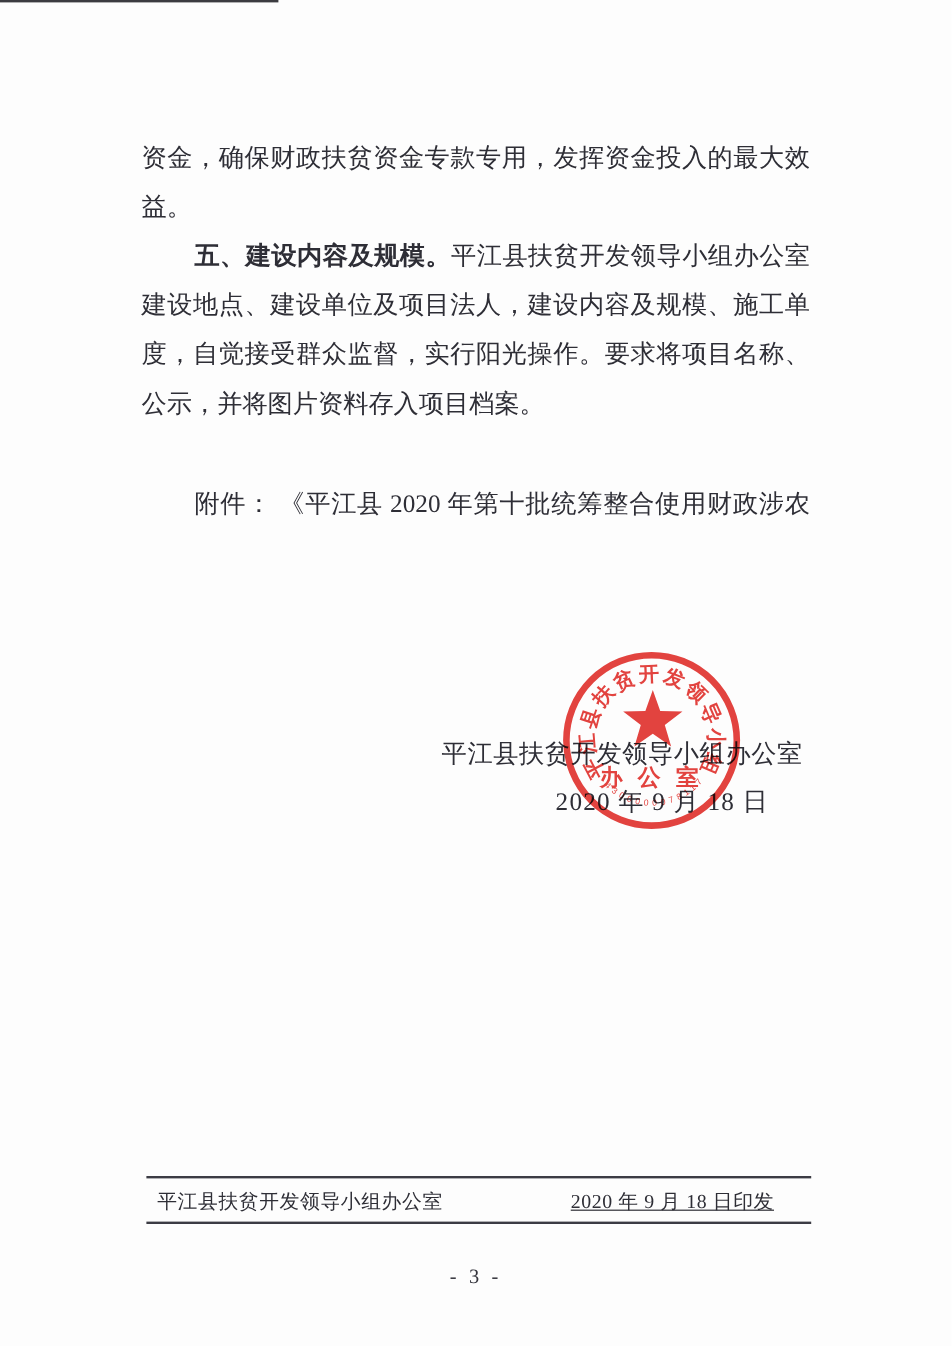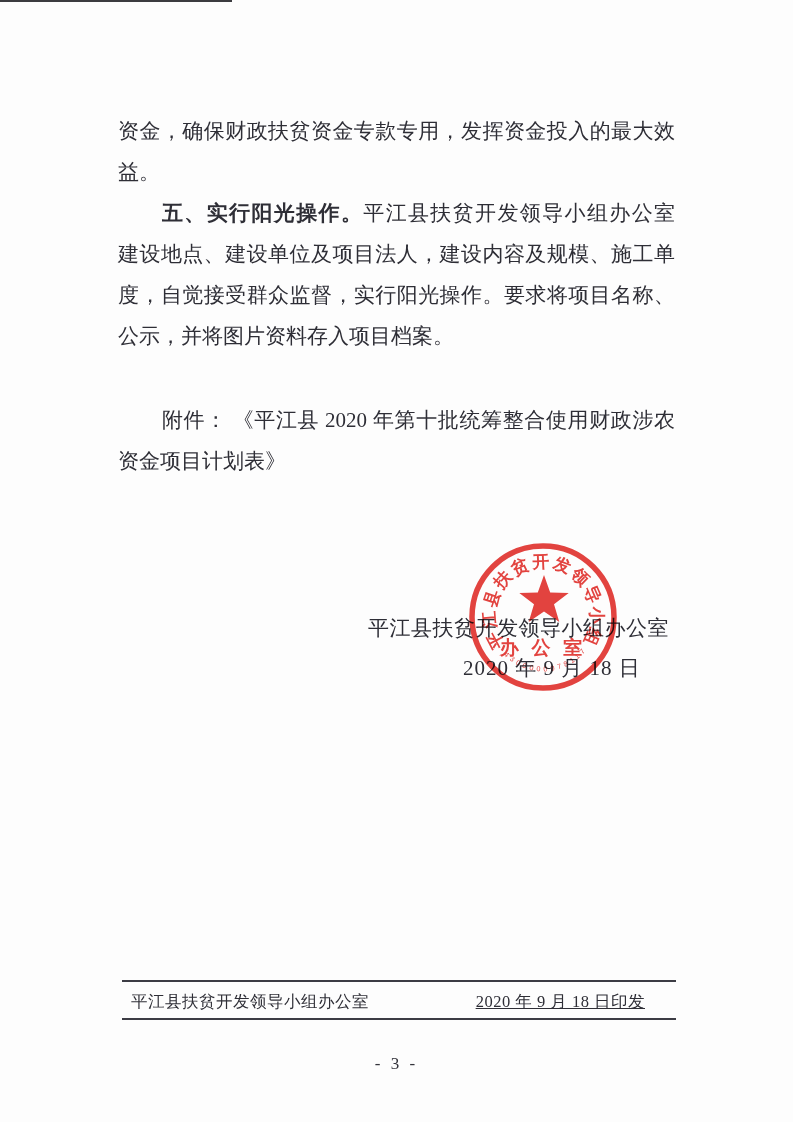--- a/index.html
+++ b/index.html
@@ -28,27 +28,26 @@
 </head>
 <body>
 
 <div class="doc">
 
   <div class="scan-line"></div>
 
   <div class="body-text">
     <div class="line fill">资金，确保财政扶贫资金专款专用，发挥资金投入的最大效</div>
     <div class="line">益。</div>
-    <div class="line fill indent"><span class="bold">五、实行阳光操作。</span><span>平江县扶贫开发领导小组办公室</span></div>
+    <div class="line fill indent"><span class="bold">五、建设内容及规模。</span><span>平江县扶贫开发领导小组办公室</span></div>
     <div class="line fill">建设地点、建设单位及项目法人，建设内容及规模、施工单</div>
     <div class="line fill">度，自觉接受群众监督，实行阳光操作。要求将项目名称、</div>
     <div class="line">公示，并将图片资料存入项目档案。</div>
     <div class="line"></div>
     <div class="line fill indent attach">附件： 《平江县 2020 年第十批统筹整合使用财政涉农</div>
-    <div class="line">资金项目计划表》</div>
   </div>
 
   <div class="signature">平江县扶贫开发领导小组办公室</div>
   <div class="sign-date">2020 年 9 月 18 日</div>
 
   <div class="seal">
     <svg width="150" height="150" viewBox="0 0 150 150">
       <defs>
         <path id="arcTop" d="M 44 110 A 48 48 0 1 1 106 110" fill="none"></path>
         <path id="arcBottom" d="M 33 110 A 55 55 0 0 0 117 110" fill="none"></path>

